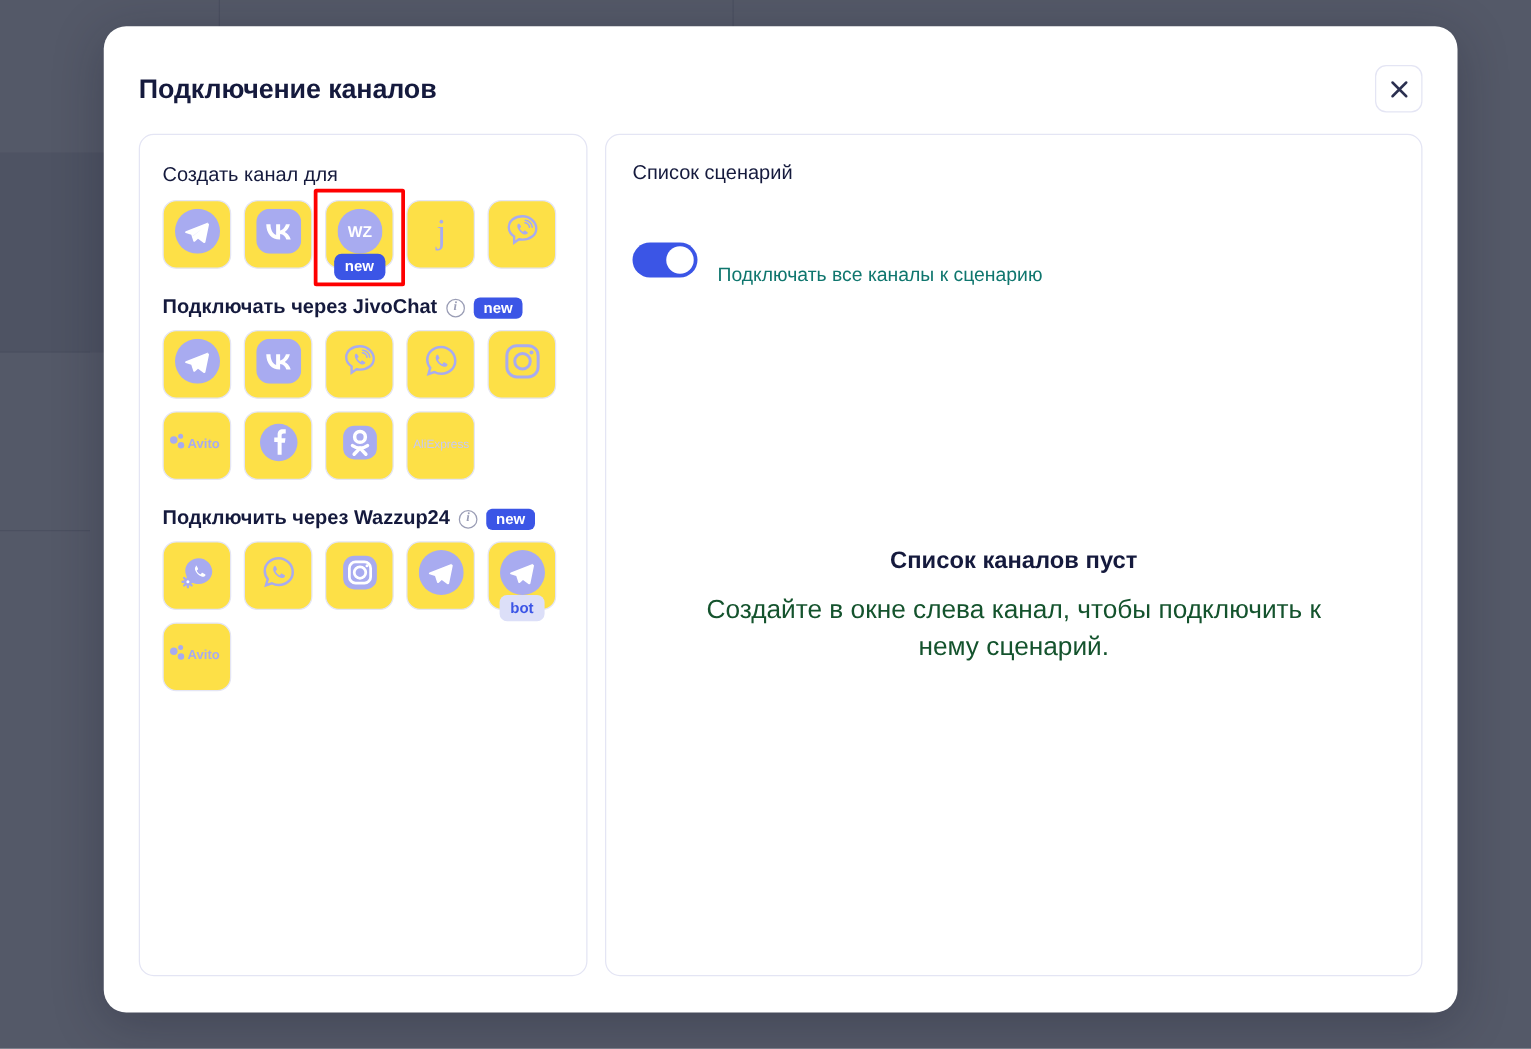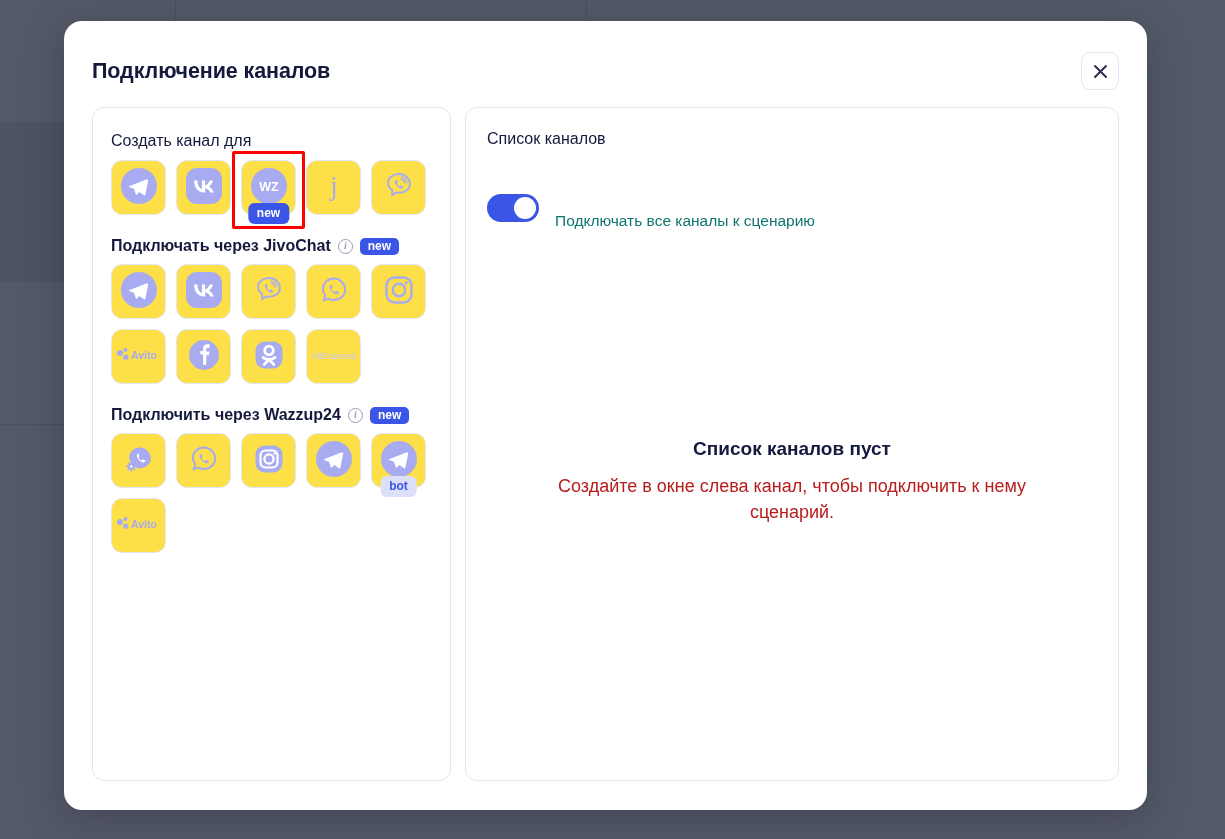--- a/index.html
+++ b/index.html
@@ -10,21 +10,21 @@
     overflow: hidden;
   }
   body { background: #545968; position: relative; }
 
   
   .bg-shape { position: absolute; background: #4e5363; }
   .bg-line  { position: absolute; background: #4b5060; }
 
   .modal {
     position: absolute;
-    left: 64px; top: 21px;
+    left: 83px; top: 21px;
     width: 1083px; height: 789px;
     background: #ffffff;
     border-radius: 18px;
     box-shadow: 0 8px 40px rgba(20,22,40,0.28);
     padding-left: 30px;
   }
 
   .modal-title {
     position: absolute;
     left: 28px; top: 38px;
@@ -180,22 +180,22 @@
     text-align: center;
     padding: 0 70px;
   }
   .empty-title {
     font-size: 19px;
     font-weight: bold;
     color: #151a3d;
     margin-bottom: 13px;
   }
   .empty-sub {
-    font-size: 18px;
-    color: #b91c1c;
+    font-size: 21px;
+    color: #14532d;
     line-height: 1.45;
   }
 </style>
 </head>
 <body>
 
 <div class="bg-shape" style="left:0;top:122px;width:180px;height:160px;"></div>
 <div class="bg-line" style="left:175px;top:0;width:1px;height:22px;"></div>
 <div class="bg-line" style="left:586px;top:0;width:1px;height:22px;"></div>
 <div class="bg-line" style="left:0;top:281px;width:72px;height:1px;"></div>
@@ -415,21 +415,21 @@
                 </svg>
             </span>
           </div>
         </div>
       </div>
 
     </div>
   </div>
 
   <div class="panel panel-right">
-    <div class="panel-heading right-heading">Список каналов</div>
+    <div class="panel-heading right-heading">Список сценарий</div>
 
     <div class="switch-row">
       <div class="switch">
         <div class="knob"></div>
       </div>
       <div class="switch-label">Подключать все каналы к сценарию</div>
     </div>
 
     <div class="empty-state">
       <div class="empty-title">Список каналов пуст</div>

